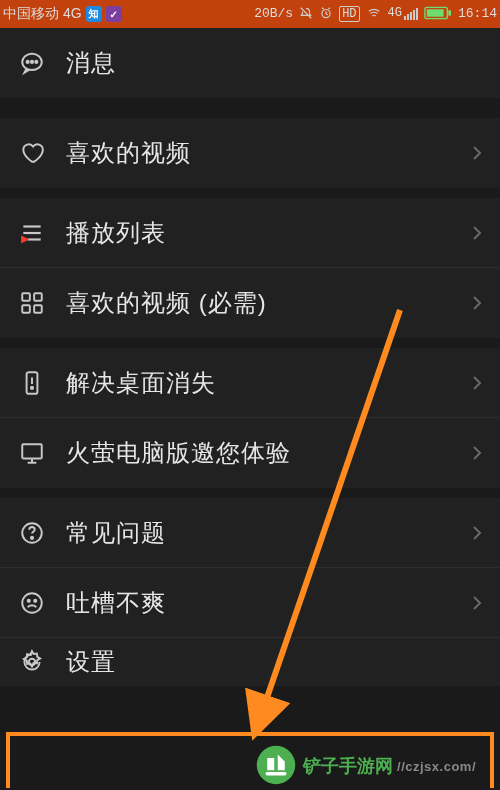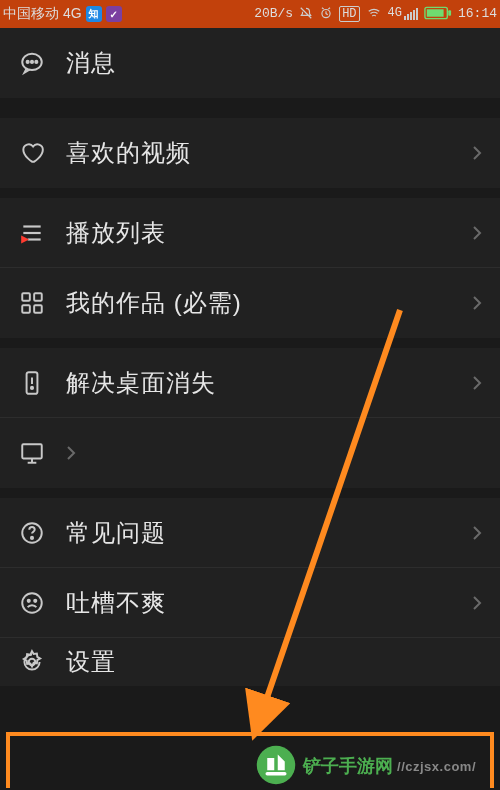--- a/index.html
+++ b/index.html
@@ -214,21 +214,21 @@
     </div>
     <div class="item">
       <span class="icon">
         <svg width="26" height="26" viewBox="0 0 24 24" fill="none" stroke="currentColor" stroke-width="1.8">
             <rect x="3" y="3" width="7" height="7" rx="1"></rect>
             <rect x="14" y="3" width="7" height="7" rx="1"></rect>
             <rect x="3" y="14" width="7" height="7" rx="1"></rect>
             <rect x="14" y="14" width="7" height="7" rx="1"></rect>
           </svg>
       </span>
-      <span class="label">我的作品 (必需)</span>
+      <span class="label">喜欢的视频 (必需)</span>
       <span class="chev">
         <svg width="10" height="16" viewBox="0 0 10 16" fill="none" stroke="currentColor" stroke-width="2">
             <path d="M2 2l6 6-6 6"></path>
           </svg>
       </span>
     </div>
   </div>
   <div class="gap"></div>
 
   <div class="group">
@@ -248,20 +248,21 @@
       </span>
     </div>
     <div class="item">
       <span class="icon">
         <svg width="26" height="26" viewBox="0 0 24 24" fill="none" stroke="currentColor" stroke-width="1.8">
             <rect x="3" y="4" width="18" height="13" rx="1"></rect>
             <line x1="8" y1="21" x2="16" y2="21"></line>
             <line x1="12" y1="17" x2="12" y2="21"></line>
           </svg>
       </span>
+      <span class="label">火萤电脑版邀您体验</span>
       <span class="chev">
         <svg width="10" height="16" viewBox="0 0 10 16" fill="none" stroke="currentColor" stroke-width="2">
             <path d="M2 2l6 6-6 6"></path>
           </svg>
       </span>
     </div>
   </div>
   <div class="gap"></div>
 
   <div class="group">

